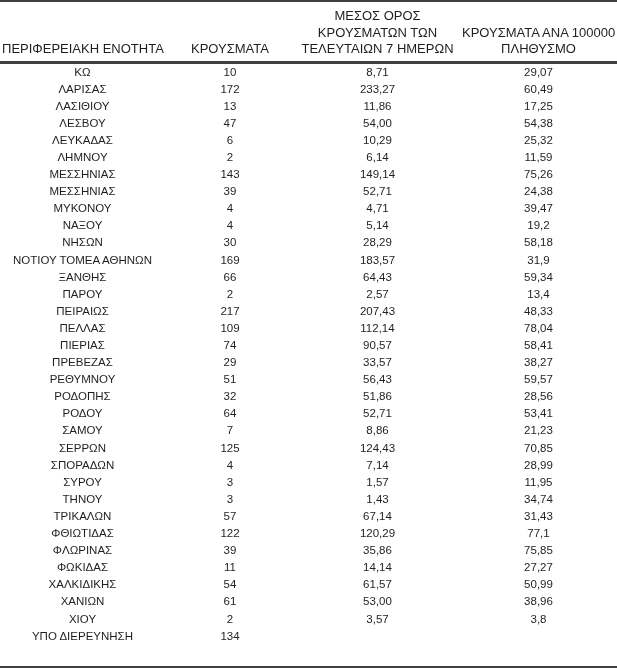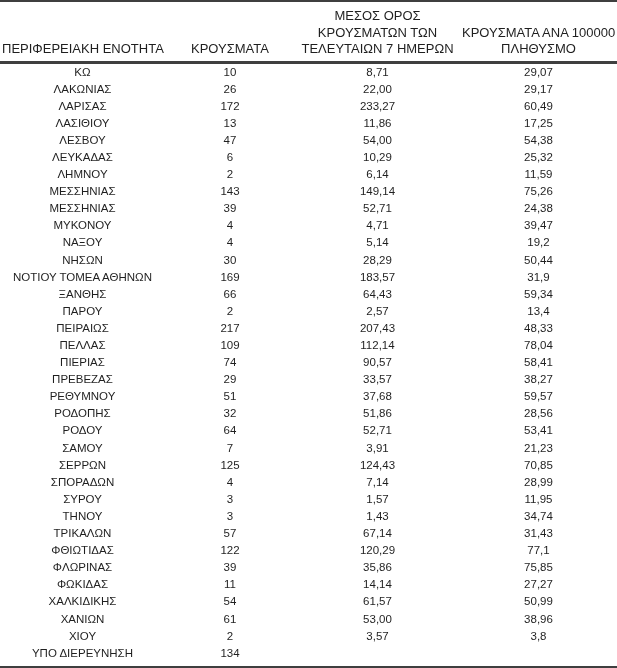--- a/index.html
+++ b/index.html
@@ -84,26 +84,20 @@
         </tr>
     </thead>
     <tbody id="table-body">
         <tr>
           <td>ΚΩ</td>
           <td>10</td>
           <td>8,71</td>
           <td>29,07</td>
         </tr>
         <tr>
-          <td>ΛΑΚΩΝΙΑΣ</td>
-          <td>26</td>
-          <td>22,00</td>
-          <td>29,17</td>
-        </tr>
-        <tr>
           <td>ΛΑΡΙΣΑΣ</td>
           <td>172</td>
           <td>233,27</td>
           <td>60,49</td>
         </tr>
         <tr>
           <td>ΛΑΣΙΘΙΟΥ</td>
           <td>13</td>
           <td>11,86</td>
           <td>17,25</td>
@@ -147,21 +141,21 @@
         <tr>
           <td>ΝΑΞΟΥ</td>
           <td>4</td>
           <td>5,14</td>
           <td>19,2</td>
         </tr>
         <tr>
           <td>ΝΗΣΩΝ</td>
           <td>30</td>
           <td>28,29</td>
-          <td>50,44</td>
+          <td>58,18</td>
         </tr>
         <tr>
           <td>ΝΟΤΙΟΥ ΤΟΜΕΑ ΑΘΗΝΩΝ</td>
           <td>169</td>
           <td>183,57</td>
           <td>31,9</td>
         </tr>
         <tr>
           <td>ΞΑΝΘΗΣ</td>
           <td>66</td>
@@ -194,39 +188,39 @@
         </tr>
         <tr>
           <td>ΠΡΕΒΕΖΑΣ</td>
           <td>29</td>
           <td>33,57</td>
           <td>38,27</td>
         </tr>
         <tr>
           <td>ΡΕΘΥΜΝΟΥ</td>
           <td>51</td>
-          <td>37,68</td>
+          <td>56,43</td>
           <td>59,57</td>
         </tr>
         <tr>
           <td>ΡΟΔΟΠΗΣ</td>
           <td>32</td>
           <td>51,86</td>
           <td>28,56</td>
         </tr>
         <tr>
           <td>ΡΟΔΟΥ</td>
           <td>64</td>
           <td>52,71</td>
           <td>53,41</td>
         </tr>
         <tr>
           <td>ΣΑΜΟΥ</td>
           <td>7</td>
-          <td>3,91</td>
+          <td>8,86</td>
           <td>21,23</td>
         </tr>
         <tr>
           <td>ΣΕΡΡΩΝ</td>
           <td>125</td>
           <td>124,43</td>
           <td>70,85</td>
         </tr>
         <tr>
           <td>ΣΠΟΡΑΔΩΝ</td>

